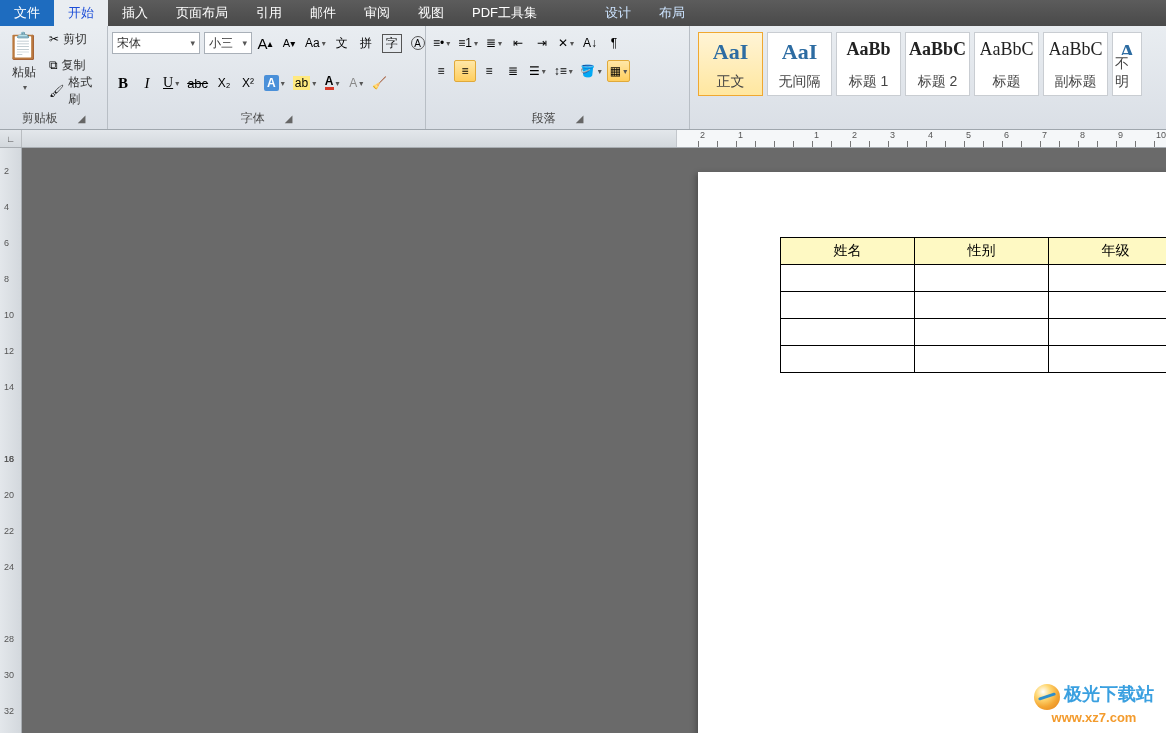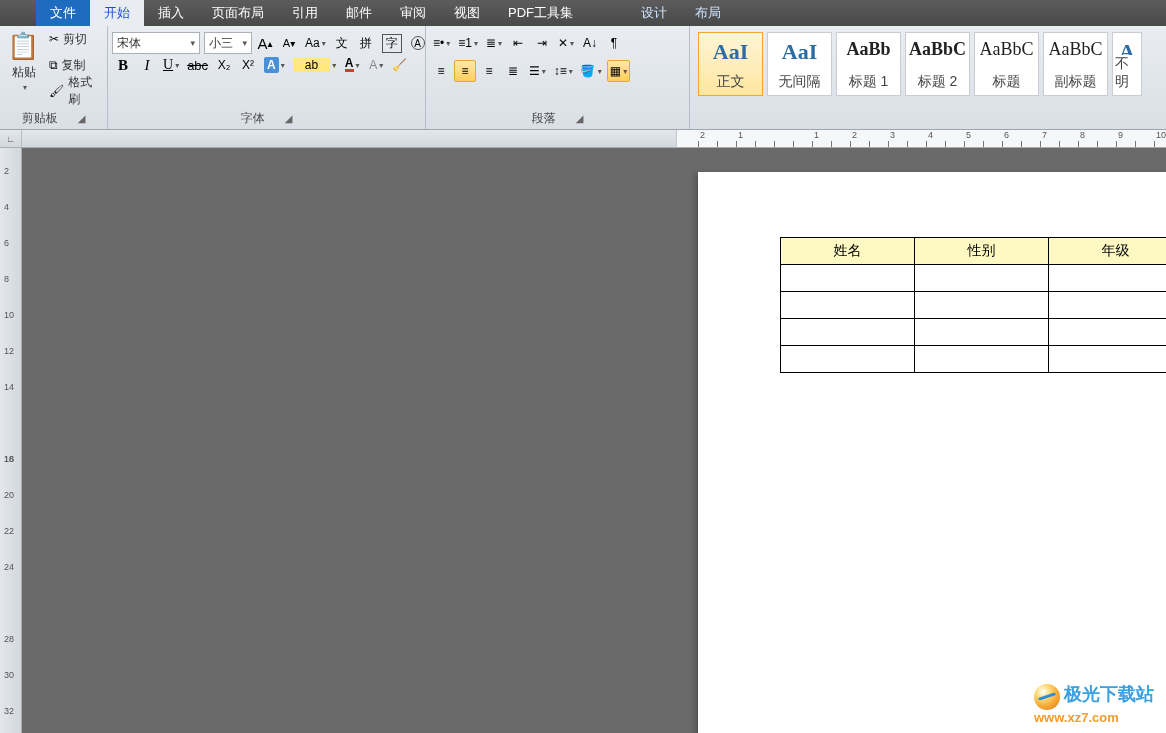--- a/index.html
+++ b/index.html
@@ -1,21 +1,21 @@
 <!DOCTYPE html>
 <html><head>
 <meta charset="utf-8">
 <style>
 * { box-sizing: border-box; margin: 0; padding: 0; }
 body { font-family: "Microsoft YaHei", sans-serif; font-size: 12px; background: #6a6a6a; overflow: hidden; width: 1166px; height: 733px; position: relative; }
 
 
 .tabs { display: flex; height: 26px; background: linear-gradient(#5c5c5c,#494949); color: #fff; align-items: stretch; }
 .tab { padding: 0 14px; display: flex; align-items: center; font-size: 13px; cursor: pointer; }
-.tab.file { background: #1e6cbf; margin-left: 36px; }
+.tab.file { background: #1e6cbf; }
 .tab.active { background: #e9edf1; color: #1d4ed8; }
 .tab.ctx { color: #cde4ff; }
 
 
 .ribbon { display: flex; background: linear-gradient(#e9edf1,#dadfe6); height: 104px; border-bottom: 1px solid #9fa6ad; }
 .group { border-right: 1px solid #b8bec5; display: flex; flex-direction: column; padding: 2px 4px 0 4px; }
 .group-body { flex: 1; display: flex; align-items: flex-start; gap: 2px; }
 .group-label { text-align: right; font-size: 12px; color: #4a4a4a; padding: 2px 0 2px; display: flex; justify-content: center; align-items: center; gap: 20px; }
 .dlg { font-size: 10px; color: #666; cursor: pointer; }
 
@@ -30,21 +30,21 @@
 .combo { display: flex; align-items: center; background: #fff; border: 1px solid #a9b0b8; height: 22px; padding: 0 4px; font-size: 12px; color: #333; }
 .combo.font { width: 88px; }
 .combo.size { width: 48px; margin-left: 2px; }
 .combo::after { content: "▾"; font-size: 9px; margin-left: auto; color: #555; }
 .bold { font-weight: bold; font-family: "Times New Roman"; font-size: 15px; }
 .italic { font-style: italic; font-family: "Times New Roman"; font-size: 15px; }
 .uline { text-decoration: underline; font-family: "Times New Roman"; font-size: 14px; }
 .strike { text-decoration: line-through; font-size: 13px; }
 .tiny { font-size: 10px; }
 
-.hl { background: #ffe97f; padding: 0 12px; }
+.hl { background: #ffe97f; padding: 0 2px; }
 .redbar { border-bottom: 3px solid #d83a2a; display:inline-block; line-height:11px; font-weight:bold; }
 .bluebg { background:#4a90d9; color:#fff; padding:1px 3px; font-weight:bold; border-radius:2px;}
 .orangebtn { background: linear-gradient(#ffe7a8,#ffce5e); border:1px solid #e0a93a; }
 
 .style-gal { display: flex; gap: 4px; padding: 4px; }
 .style-item { width: 65px; height: 64px; background: #fff; border: 1px solid #c9cdd2; display: flex; flex-direction: column; align-items: center; justify-content: space-between; padding: 6px 2px 4px; cursor: pointer; }
 .style-item.sel { border: 1px solid #f0a830; background: linear-gradient(#fff4d6,#ffe7a0); }
 .style-prev { font-family: "Times New Roman"; font-size: 18px; color: #222; white-space: nowrap; overflow: hidden; }
 .style-prev.blue { color: #2d6ca2; font-family: "SimSun"; font-weight: bold; font-size: 22px; }
 .style-name { font-size: 14px; color: #444; }
@@ -62,21 +62,21 @@
 .workspace { position: absolute; top: 148px; left: 0; right: 0; bottom: 0; display: flex; }
 .ruler-v { width: 22px; background: linear-gradient(90deg,#e3e7eb,#d3d8dd); border-right:1px solid #a8adb2; position:relative; }
 .vtick { position:absolute; left:4px; font-size:9px; color:#555; }
 .canvas { flex:1; background:#6a6a6a; position:relative; overflow:hidden; }
 .page { position:absolute; left:676px; top:24px; width:630px; min-height:800px; background:#fff; box-shadow:-2px 2px 6px rgba(0,0,0,.3); }
 .doc-table { position:absolute; left:82px; top:65px; border-collapse:collapse; }
 .doc-table td, .doc-table th { border:1px solid #000; height:27px; font-size:14px; font-weight:normal; text-align:center; }
 .doc-table th { background:#fef9c3; }
 .c1 { width:134px; } .c2 { width:134px; } .c3 { width:134px; }
 
-.wm { position:absolute; right:12px; bottom:8px; text-align:left; font-family:Arial; }
+.wm { position:absolute; right:12px; bottom:8px; text-align:center; font-family:Arial; }
 .wm-top { color:#3aa0e0; font-size:18px; font-weight:bold; }
 .wm-bot { color:#f39b2d; font-size:13px; font-weight:bold; }
 .wm-ball { display:inline-block; width:26px; height:26px; border-radius:50%; background:radial-gradient(circle at 35% 30%, #fff 0%, #ffd873 30%, #f4a734 60%, #e07c15 100%); vertical-align:middle; margin-right:4px; position:relative; }
 .wm-ball::after{content:"";position:absolute;left:4px;top:11px;width:18px;height:3px;background:#2f8ecb;border-radius:2px;transform:rotate(-18deg);}
 </style>
 </head>
 <body>
 
 <div class="tabs">
   <div class="tab file">文件</div>
@@ -116,21 +116,21 @@
           </div>
       </div>
     </div>
     <div class="group-label">
         <span>剪贴板</span>
         <span class="dlg">◢</span>
       </div>
   </div>
 
   <div class="group" style="width:318px">
-    <div class="group-body col" style="gap:0;padding-top:4px">
+    <div class="group-body col" style="gap:18px;padding-top:4px">
       <div class="row">
         <div class="combo font">
             <span>宋体</span>
           </div>
         <div class="combo size">
             <span>小三</span>
           </div>
         <div class="btn">
             <span style="font-size:15px">A</span>
             <sup class="tiny">▴</sup>

